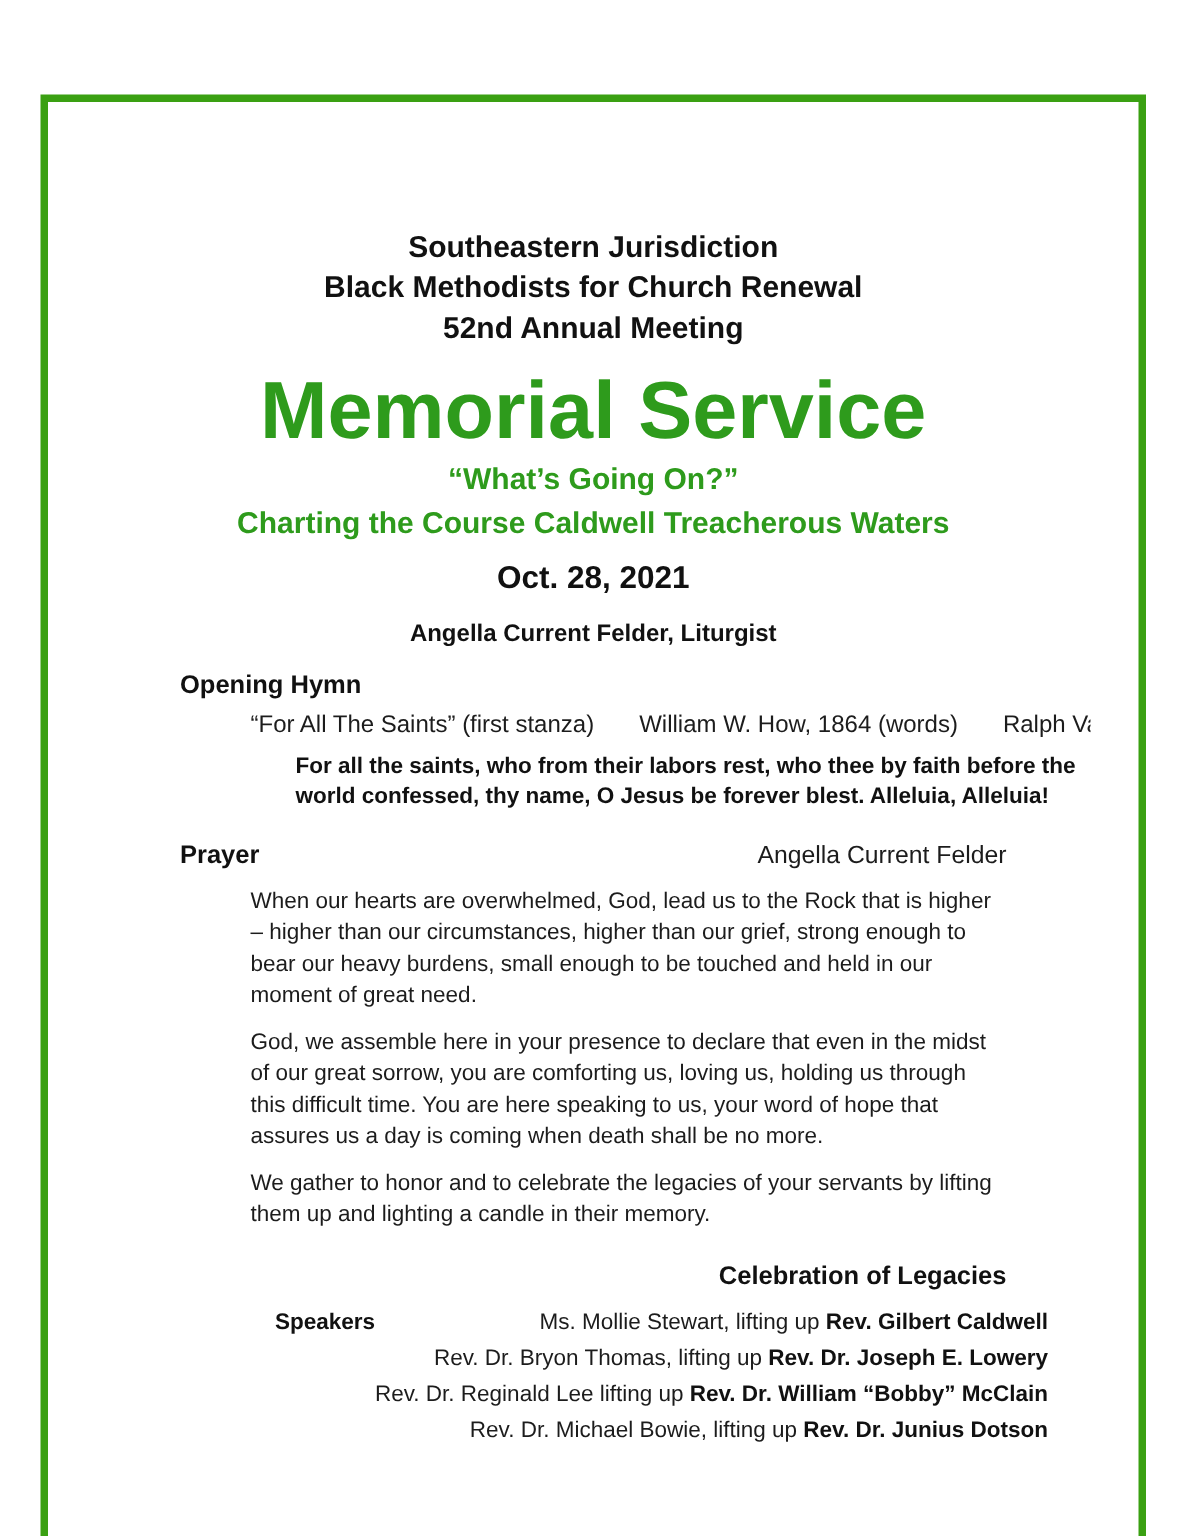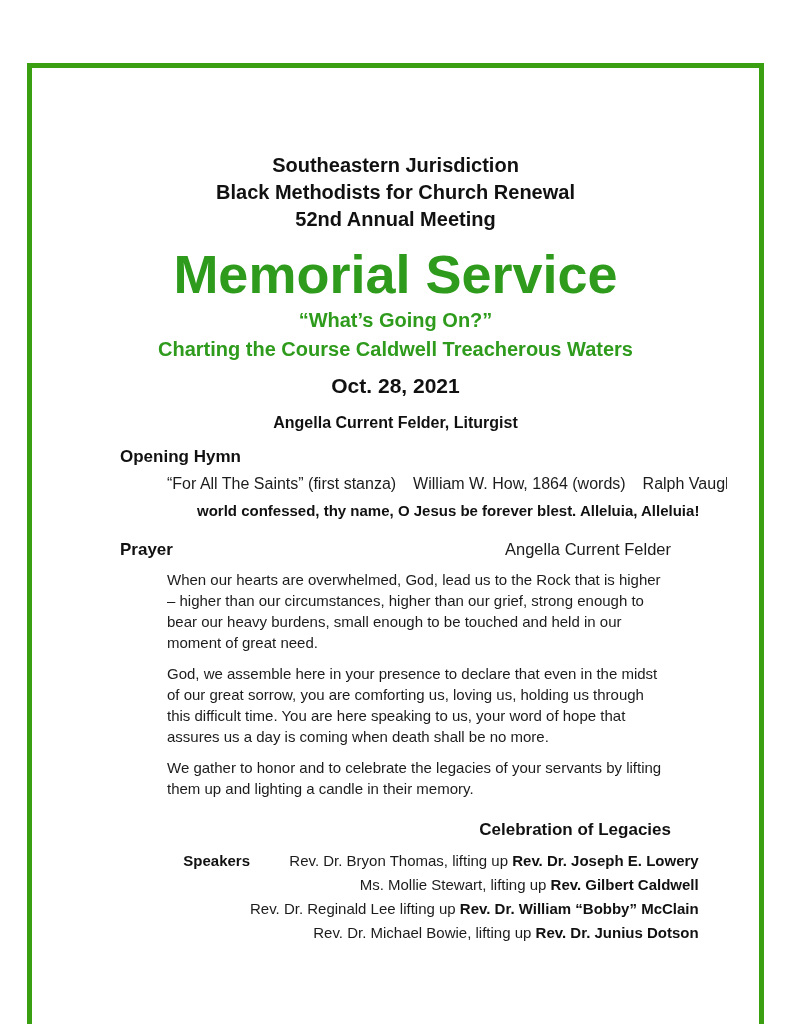--- a/index.html
+++ b/index.html
@@ -91,21 +91,21 @@
     font-size: 17px;
     line-height: 19px;
     font-weight: bold;
     color: #111111;
   }
   .section-opening-hymn { margin-top: 15px; }
   .hymn-title-row {
     margin: 9px 0 0 47px;
     display: flex;
     align-items: flex-end;
-    gap: 17px;
+    gap: 30px;
     white-space: nowrap;
   }
   .hymn-title {
     font-size: 16px;
     color: #1c1c1c;
   }
   .hymn-credit {
     font-size: 16px;
     color: #1c1c1c;
   }
@@ -178,41 +178,42 @@
       </header>
 
       <section class="section-opening-hymn">
         <h2 class="section-heading">Opening Hymn</h2>
         <div class="hymn-title-row">
           <span class="hymn-title">“For All The Saints” (first stanza)</span>
           <span class="hymn-credit">William W. How, 1864 (words)</span>
           <span class="hymn-credit">Ralph Vaughan Williams, 1906 (music)</span>
         </div>
         <div class="hymn-verse">
+          <div>For all the saints, who from their labors rest, who thee by faith before the</div>
           <div>world confessed, thy name, O Jesus be forever blest. Alleluia, Alleluia!</div>
         </div>
       </section>
 
       <section class="section-prayer">
         <div class="prayer-head">
           <h2 class="section-heading">Prayer</h2>
           <span class="prayer-leader">Angella Current Felder</span>
         </div>
         <p class="body-par">When our hearts are overwhelmed, God, lead us to the Rock that is higher – higher than our circumstances, higher than our grief, strong enough to bear our heavy burdens, small enough to be touched and held in our moment of great need.</p>
         <p class="body-par">God, we assemble here in your presence to declare that even in the midst of our great sorrow, you are comforting us, loving us, holding us through this difficult time. You are here speaking to us, your word of hope that assures us a day is coming when death shall be no more.</p>
         <p class="body-par">We gather to honor and to celebrate the legacies of your servants by lifting them up and lighting a candle in their memory.</p>
       </section>
 
       <section class="section-legacies">
         <h2 class="section-heading">Celebration of Legacies</h2>
         <div class="speakers-row">
           <div class="speakers-label">Speakers</div>
           <div class="speakers-list">
+            <div class="speaker-line"><span>Ms. Mollie Stewart, lifting up</span> <b>Rev. Gilbert Caldwell</b></div>
             <div class="speaker-line"><span>Rev. Dr. Bryon Thomas, lifting up</span> <b>Rev. Dr. Joseph E. Lowery</b></div>
-            <div class="speaker-line"><span>Ms. Mollie Stewart, lifting up</span> <b>Rev. Gilbert Caldwell</b></div>
             <div class="speaker-line"><span>Rev. Dr. Reginald Lee lifting up</span> <b>Rev. Dr. William “Bobby” McClain</b></div>
             <div class="speaker-line"><span>Rev. Dr. Michael Bowie, lifting up</span> <b>Rev. Dr. Junius Dotson</b></div>
             <div class="speaker-line"> </div>
 
           </div>
         </div>
 
       </section>
 
     </div>

